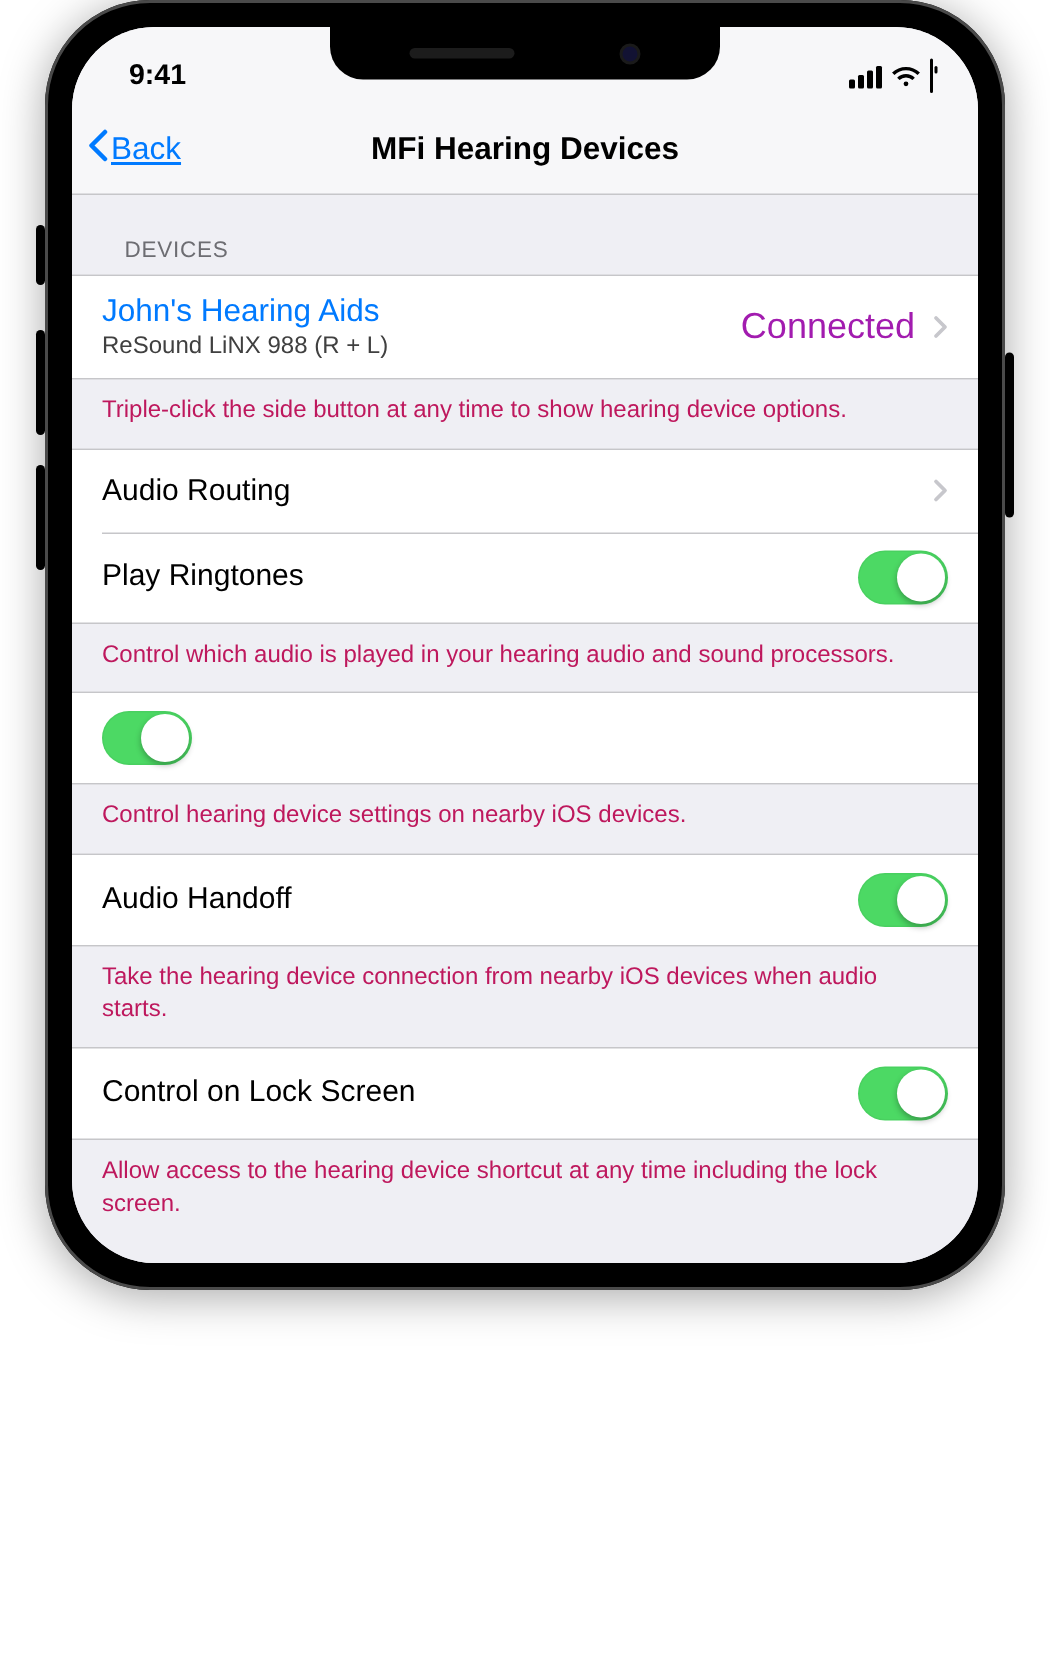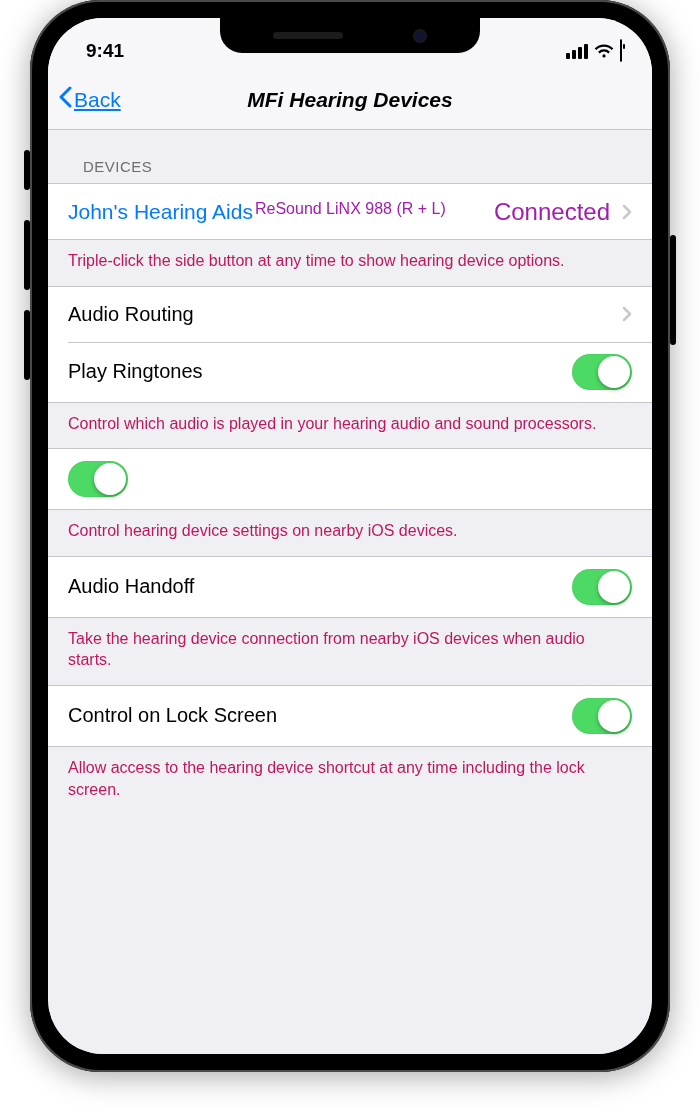--- a/index.html
+++ b/index.html
@@ -8,21 +8,21 @@
     background: #fff;
     width: 700px;
     height: 1120px;
     overflow: hidden;
     position: relative;
   }
   
   .phone {
     position: absolute;
     left: 30px; top: 0;
-    width: 640px; height: 1072px;
+    width: 640px; height: 860px;
     background: #000;
     border-radius: 70px;
     padding: 18px;
     box-shadow: 0 0 0 2px #4a4a4a inset, 0 4px 30px rgba(0,0,0,.35);
   }
   .phone::before, .phone::after { content:""; position:absolute; background:#000; }
   
   .side-btn { position:absolute; background:#000; border-radius:4px; }
   .sb-l1 { left:-6px; top:150px; width:6px; height:40px; }
   .sb-l2 { left:-6px; top:220px; width:6px; height:70px; }
@@ -71,21 +71,21 @@
   .nav {
     position:absolute; top:52px; left:0; right:0;
     height:60px;
     background:#f7f7f9;
     border-bottom:1px solid #c6c6c9;
     display:flex; align-items:center;
     padding:0 10px;
     z-index:30;
   }
   .back-btn { display:flex; align-items:center; color:#007aff; font-size:21px; gap:2px; cursor:pointer;text-decoration:underline;}
-  .nav-title { position:absolute; left:0; right:0; text-align:center; font-size:21px; font-weight:600; pointer-events:none;font-style:italic;}
+  .nav-title { position:absolute; left:0; right:0; text-align:center; font-size:21px; font-weight:600; pointer-events:none;}
   
   .content {
     position:absolute; top:112px; left:0; right:0; bottom:0;
     overflow-y:auto;
     background:#efeff4;
   }
   .section-header {
     padding: 28px 20px 8px 20px;
     font-size:15px; letter-spacing:0.5px;
     color:#6d6d72;
@@ -102,25 +102,25 @@
     min-height:55px;
     padding: 12px 20px;
     display:flex; align-items:center; justify-content:space-between;
     position:relative;
     font-size:20px;
     color:#000;
   }
   .cell + .cell::before {
     content:""; position:absolute; top:0; left:20px; right:0; height:1px; background:#c6c6c9;
   }
-  .cell .left { display:flex; gap:2px; }
+  .cell .left { display:flex; flex-direction:column; gap:2px; }
   .cell .right { display:flex; align-items:center; gap:12px; color:#8e8e93; font-size:20px;}
   .chevron svg { display:block; }
   .device-name { color:#007aff; font-size:21px; }
-  .device-detail { color:#a21caf; font-size:16px; }
+  .device-detail { color:#404040; font-size:16px; }
   .connected { color:#a21caf; font-size:24px;}
   
   .toggle {
     width:60px; height:36px; border-radius:18px; position:relative;
     background:#4cd964; cursor:pointer;
     box-shadow: inset 0 0 0 1px rgba(0,0,0,.04);
   }
   .toggle .knob {
     position:absolute; top:2px; right:2px;
     width:32px; height:32px; border-radius:50%; background:#fff;

